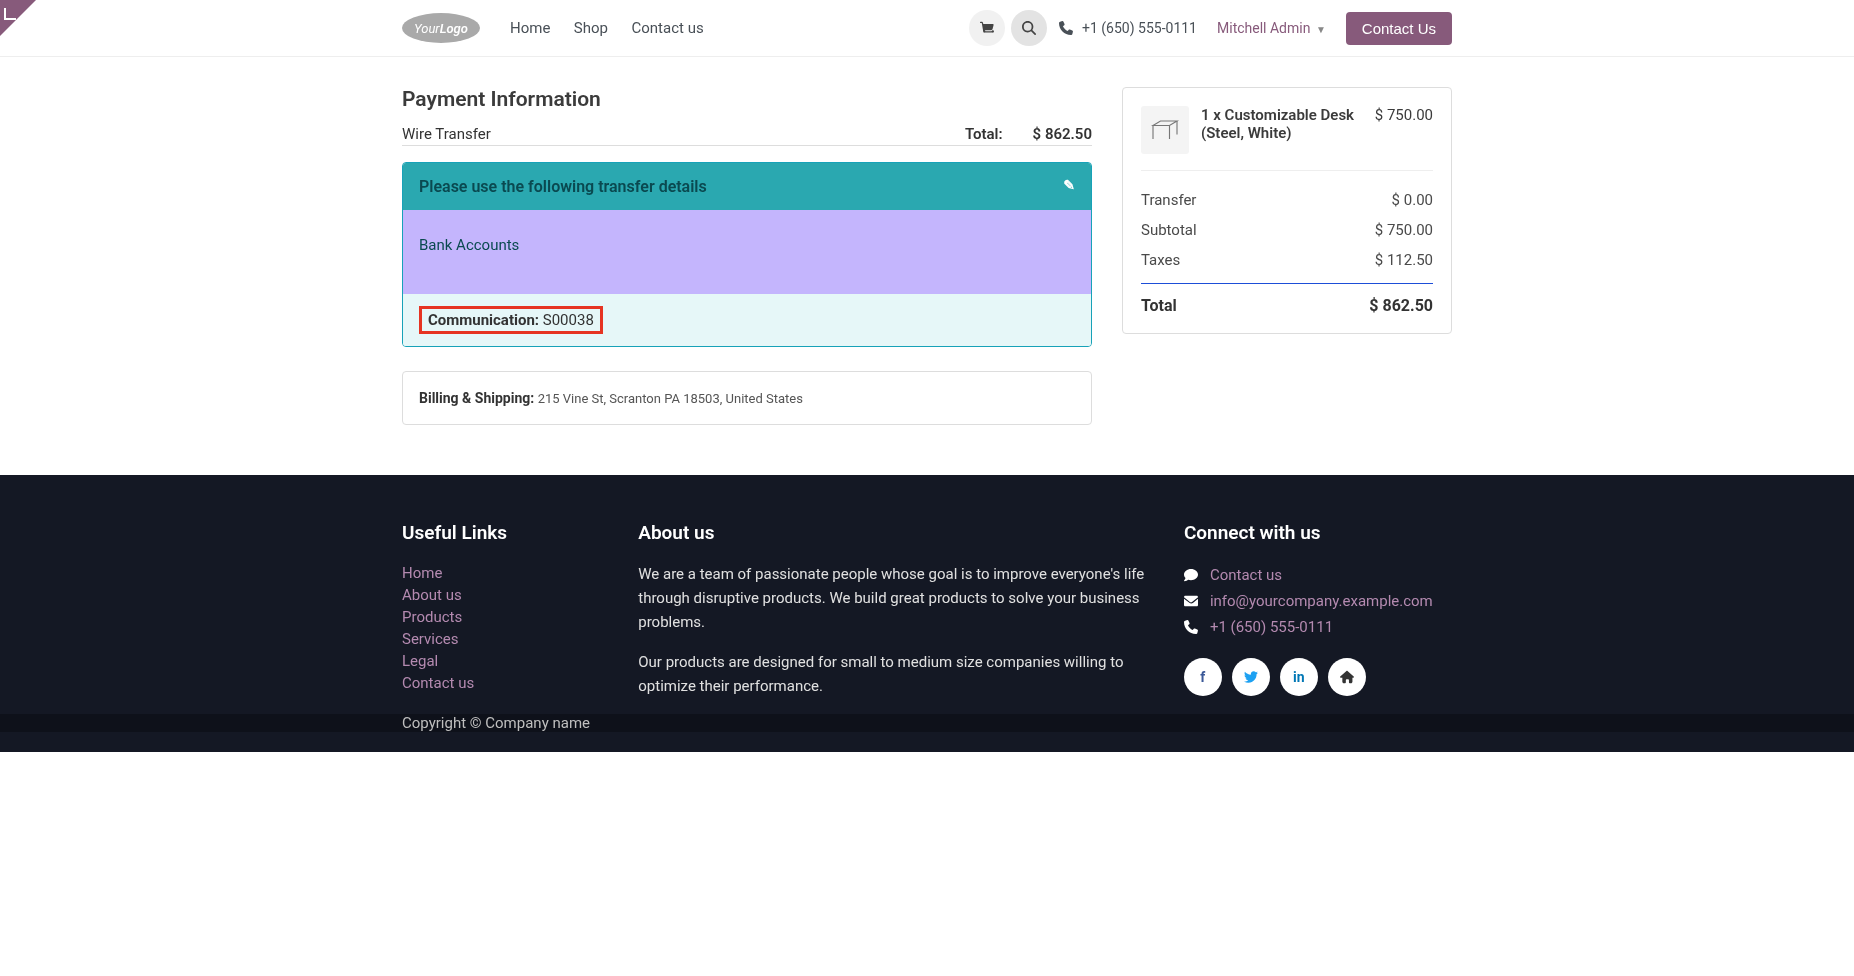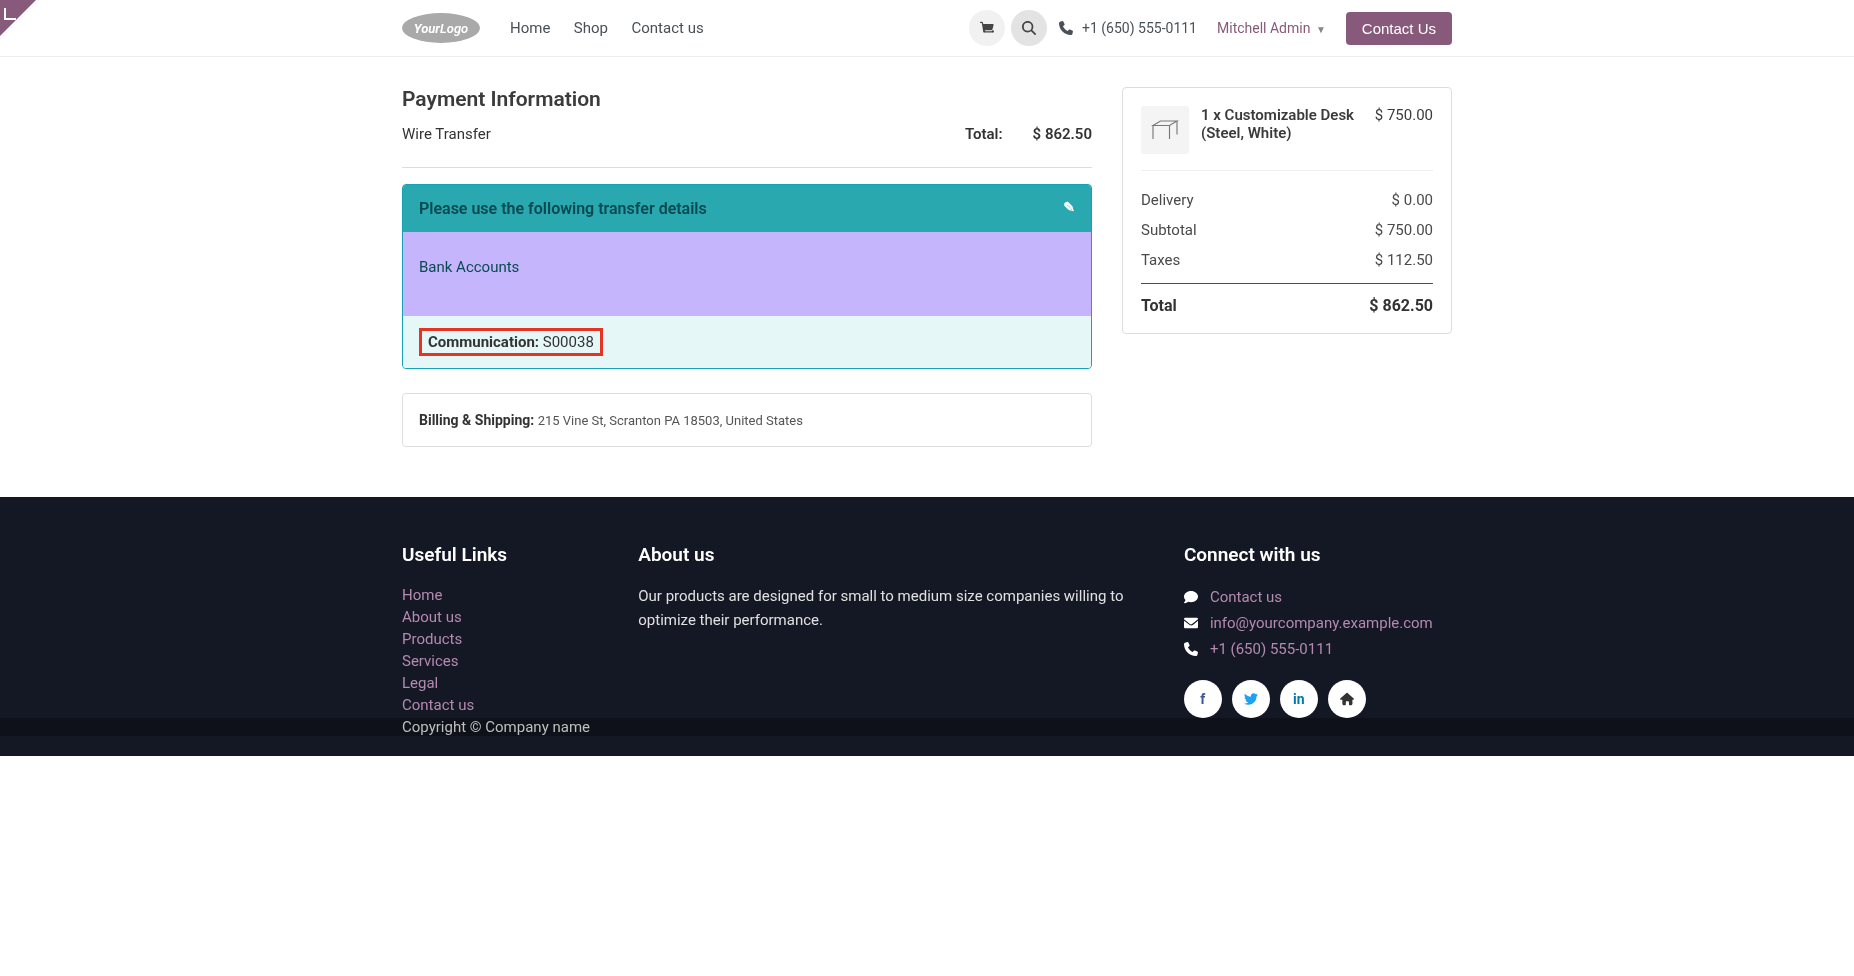--- a/index.html
+++ b/index.html
@@ -60,21 +60,21 @@
   width: 78px;
   height: 30px;
   display: flex;
   align-items: center;
   justify-content: center;
   color: #fff;
   font-size: 13px;
   font-weight: 600;
   font-style: italic;
 }
-.logo-ellipse .bold { font-weight: 700; }
+.logo-ellipse .bold { font-weight: 400; }
 .nav-links a {
   color: #495057;
   text-decoration: none;
   padding: 8px 10px;
   font-size: 15px;
 }
 .header-right {
   margin-left: auto;
   display: flex;
   align-items: center;
@@ -158,21 +158,21 @@
 h2 {
   font-size: 21px;
   font-weight: 600;
   color: #3b3b3b;
   margin-bottom: 14px;
 }
 .pay-row {
   display: flex;
   justify-content: space-between;
   font-size: 15px;
-  padding-bottom: 24px;
+  padding-bottom: 2px;
   border-bottom: 1px solid #ddd;
   margin-bottom: 16px;
 }
 .pay-row .total-label { margin-left: auto; margin-right: 30px; font-weight: 600; }
 .pay-row .total-amount { font-weight: 600; }
 .transfer-box {
   border: 1px solid #17a2b8;
   border-radius: 4px;
   overflow: hidden;
   margin-bottom: 24px;
@@ -410,21 +410,21 @@
               <svg viewBox="0 0 48 48" width="36" height="36" fill="none" stroke="#777" stroke-width="1.5">
                   <path d="M8 18 L18 12 L40 12 L30 18 Z"></path>
                   <path d="M8 18 L8 36 M30 18 L30 36 M40 12 L40 30"></path>
                 </svg>
             </div>
             <div class="prod-name">1 x Customizable Desk (Steel, White)</div>
             <div class="prod-price">$ 750.00</div>
           </div>
           <div class="summary-lines">
             <div class="summary-line">
-              <span>Delivery</span>
+              <span>Transfer</span>
               <span>$ 0.00</span>
             </div>
             <div class="summary-line">
               <span>Subtotal</span>
               <span>$ 750.00</span>
             </div>
             <div class="summary-line">
               <span>Taxes</span>
               <span>$ 112.50</span>
             </div>
@@ -446,20 +446,21 @@
         <h3>Useful Links</h3>
         <a>Home</a>
         <a>About us</a>
         <a>Products</a>
         <a>Services</a>
         <a>Legal</a>
         <a>Contact us</a>
       </div>
       <div class="footer-col wide">
         <h3>About us</h3>
+        <p>We are a team of passionate people whose goal is to improve everyone's life through disruptive products. We build great products to solve your business problems.</p>
         <p>Our products are designed for small to medium size companies willing to optimize their performance.</p>
       </div>
       <div class="footer-col" style="flex:1.3">
         <h3>Connect with us</h3>
         <div class="connect-item">
           <svg class="icon-svg" viewBox="0 0 512 512" fill="#fff">
               <path d="M512 240c0 115-115 208-256 208-37 0-73-7-105-18-28 20-74 50-135 50-7 0-13-4-15-10s0-13 5-17c0 0 34-37 49-84C21 339 0 291 0 240 0 125 115 32 256 32s256 93 256 208z"></path>
             </svg>
           <a>Contact us</a>
         </div>

